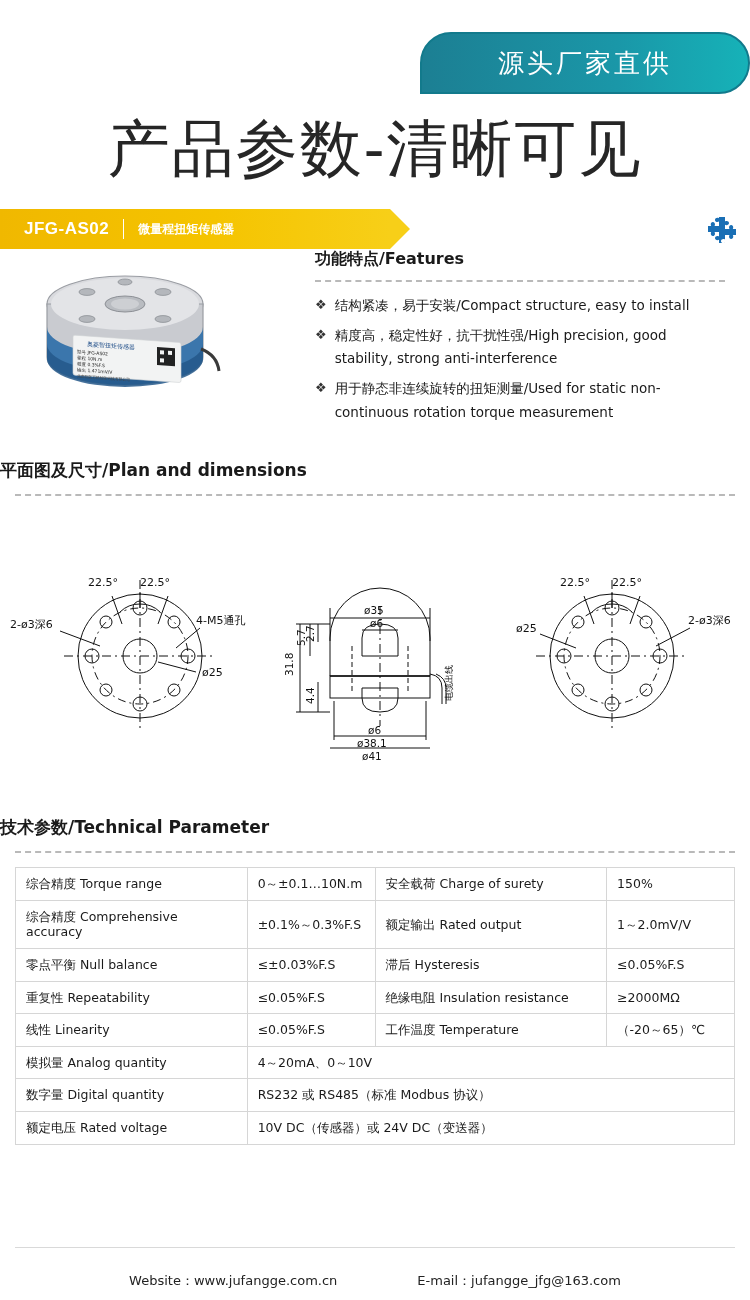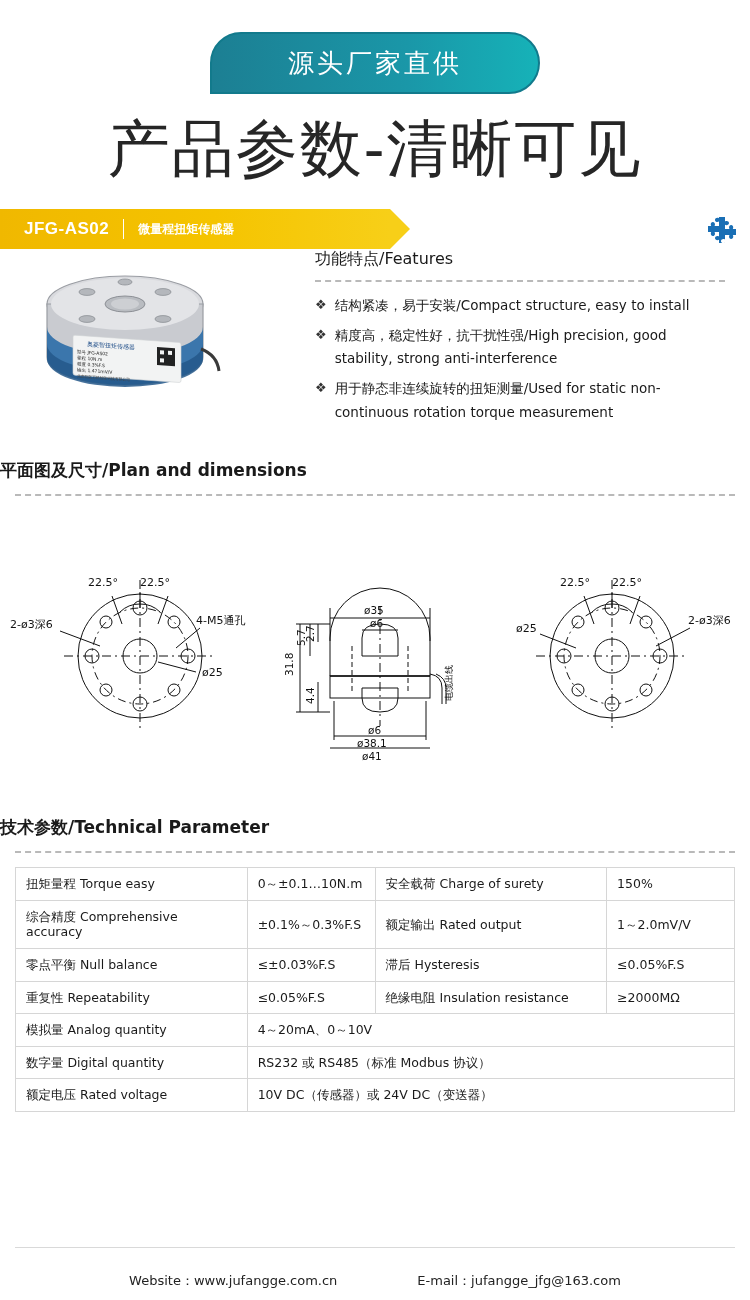--- a/index.html
+++ b/index.html
@@ -10,21 +10,21 @@
     color: #1a1a1a;
     position: relative;
     overflow: hidden;
   }
 
   
   .banner-wrap {
     width: 100%;
     padding-top: 32px;
     display: flex;
-    justify-content: center;
+    justify-content: flex-end;
   }
   .banner-pill {
     width: 330px;
     height: 62px;
     border: 2px solid #127a8c;
     border-radius: 31px 31px 31px 0;
     background: linear-gradient(90deg, #1c7f93 0%, #1a97a8 60%, #16b2b8 100%);
     display: flex;
     align-items: center;
     justify-content: center;
@@ -110,21 +110,21 @@
     height: 190px;
     position: relative;
     flex: none;
   }
   .features {
     flex: 1;
     padding-right: 10px;
   }
   .features h3 {
     font-size: 16px;
-    font-weight: normal;
+    font-weight: bold;
     margin-bottom: 10px;
     font-family: "DejaVu Sans", sans-serif;
   }
   .dash-line {
     border-top: 2px dashed #b9b9b9;
     margin: 6px 0 12px 0;
   }
   .feat-item {
     display: flex;
     font-size: 13.5px;
@@ -400,21 +400,21 @@
 </div>
 
 <div class="sec-title">技术参数/Technical Parameter</div>
 <div class="pad">
     <div class="sec-dash"></div>
   </div>
 
 <table class="param-table">
   <tbody>
     <tr>
-      <td class="pt-label">扭矩量程 Torque  easy</td>
+      <td class="pt-label">综合精度 Torque  range</td>
       <td class="pt-val">0～±0.1…10N.m</td>
       <td class="pt-label2">安全载荷 Charge of surety</td>
       <td class="pt-val2">150%</td>
     </tr>
     <tr>
       <td class="pt-label">综合精度 Comprehensive accuracy</td>
       <td class="pt-val">±0.1%～0.3%F.S</td>
       <td class="pt-label2">额定输出 Rated output</td>
       <td class="pt-val2">1～2.0mV/V</td>
     </tr>
@@ -424,20 +424,26 @@
       <td class="pt-label2">滞后 Hysteresis</td>
       <td class="pt-val2">≤0.05%F.S</td>
     </tr>
     <tr>
       <td class="pt-label">重复性 Repeatability</td>
       <td class="pt-val">≤0.05%F.S</td>
       <td class="pt-label2">绝缘电阻 Insulation resistance</td>
       <td class="pt-val2">≥2000MΩ</td>
     </tr>
     <tr>
+      <td class="pt-label">线性 Linearity</td>
+      <td class="pt-val">≤0.05%F.S</td>
+      <td class="pt-label2">工作温度 Temperature</td>
+      <td class="pt-val2">（-20～65）℃</td>
+    </tr>
+    <tr>
       <td class="pt-label">模拟量 Analog quantity</td>
       <td colspan="3">4～20mA、0～10V</td>
     </tr>
     <tr>
       <td class="pt-label">数字量 Digital quantity</td>
       <td colspan="3">RS232 或 RS485（标准 Modbus 协议）</td>
     </tr>
     <tr>
       <td class="pt-label">额定电压 Rated voltage</td>
       <td colspan="3">10V DC（传感器）或 24V DC（变送器）</td>

